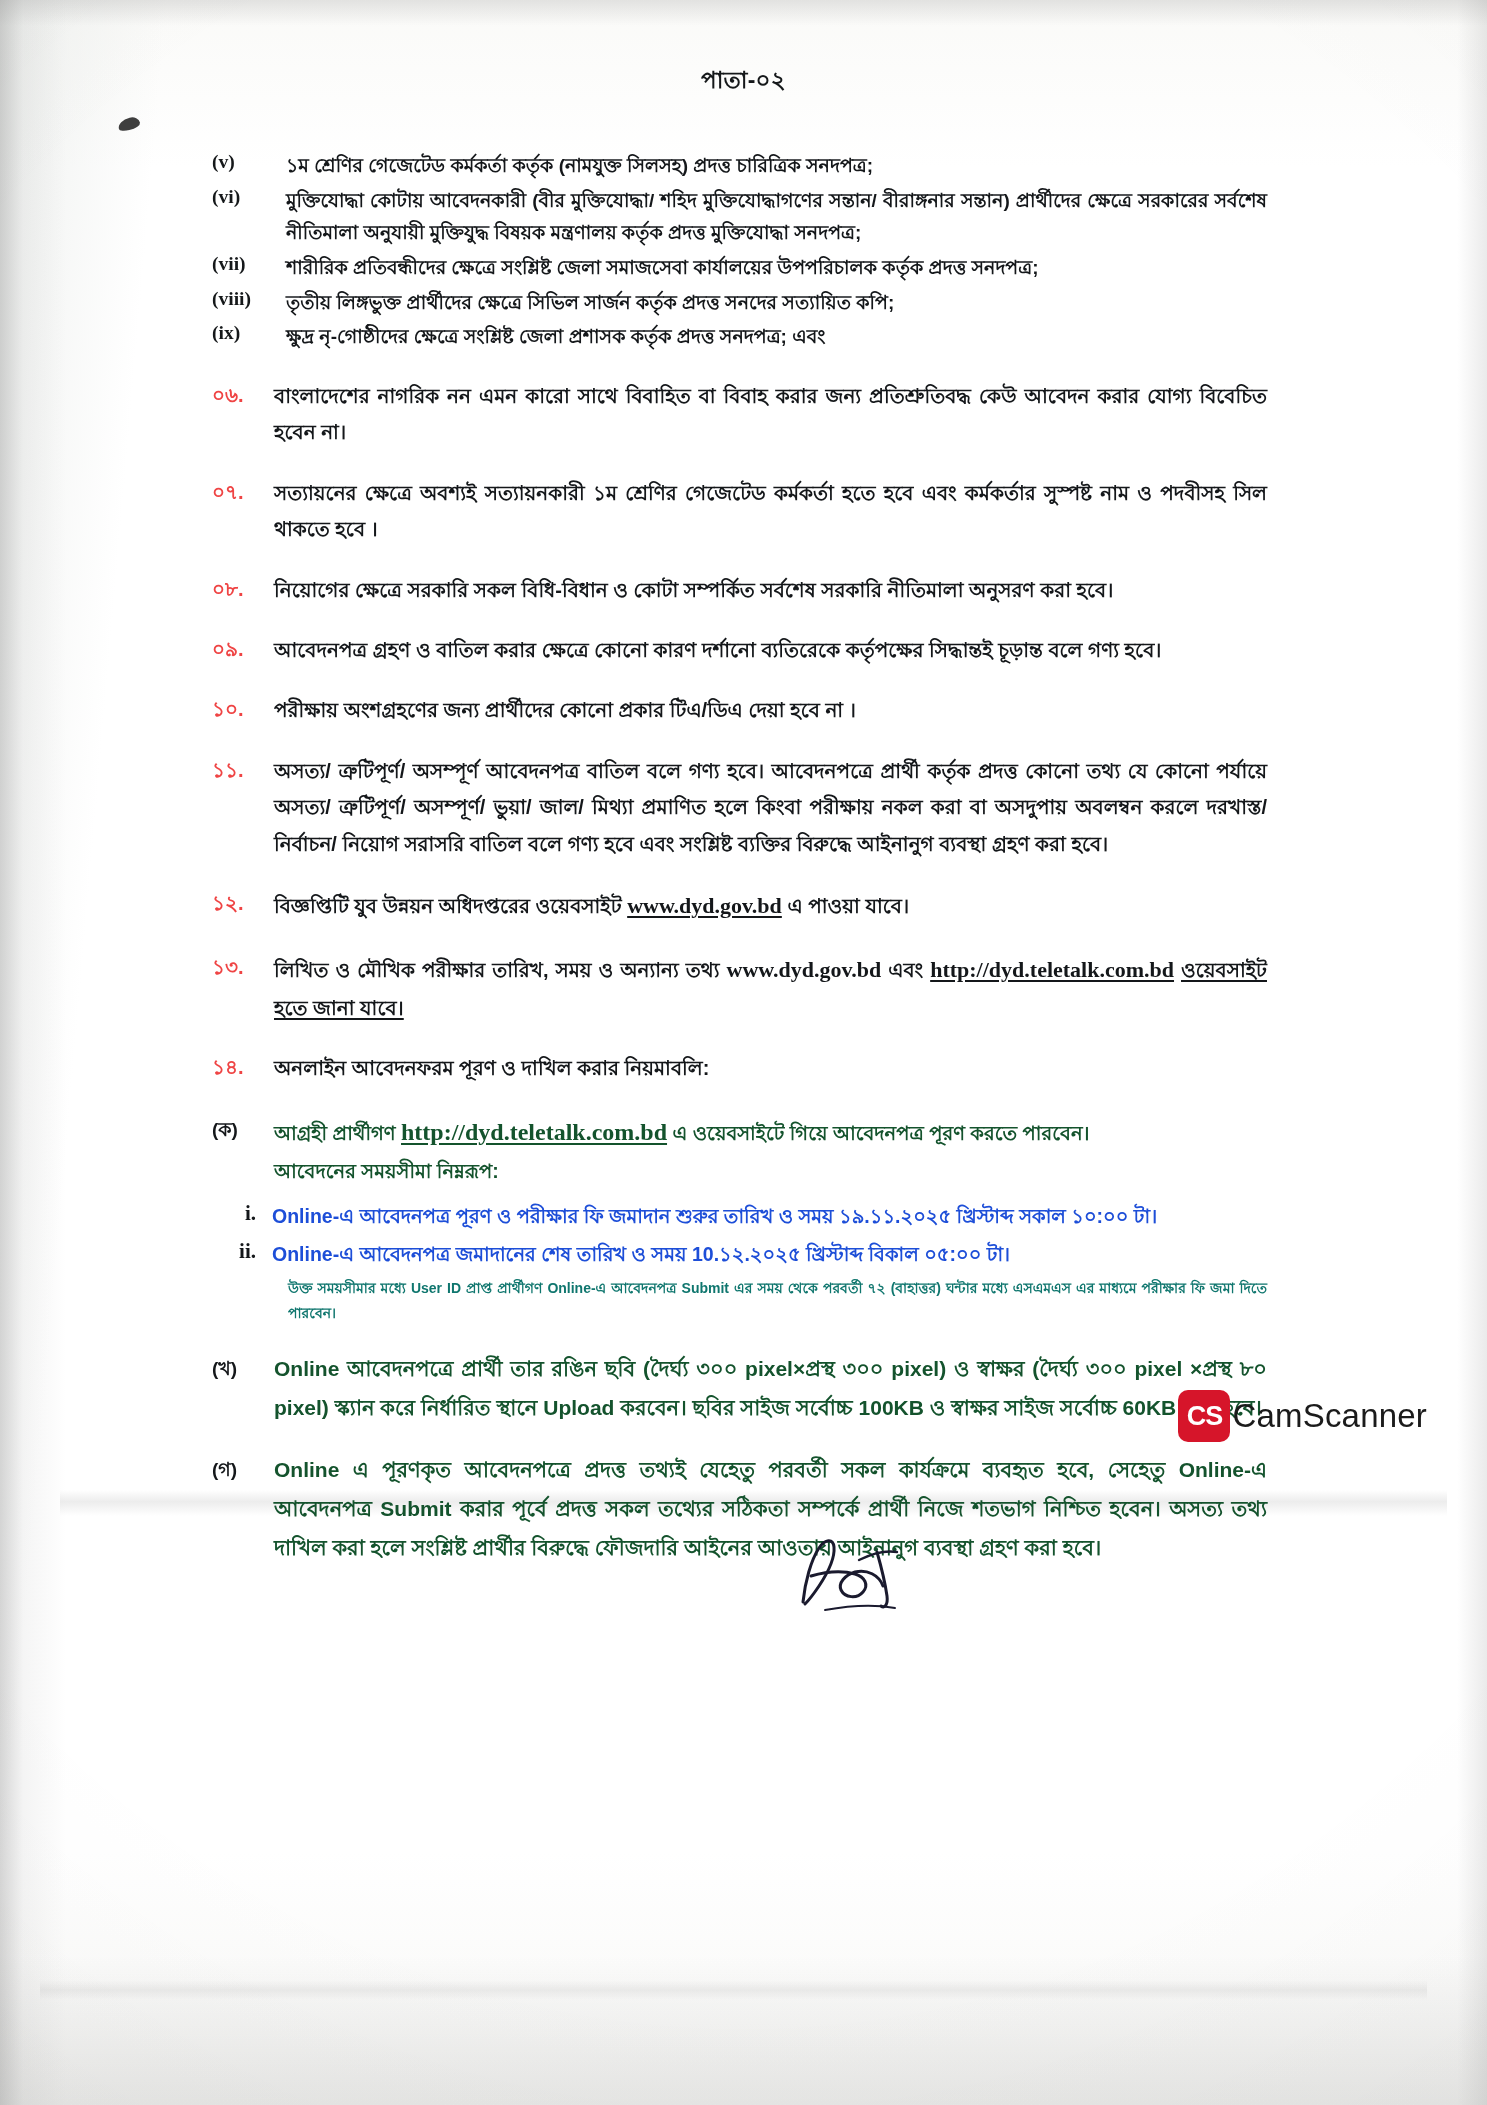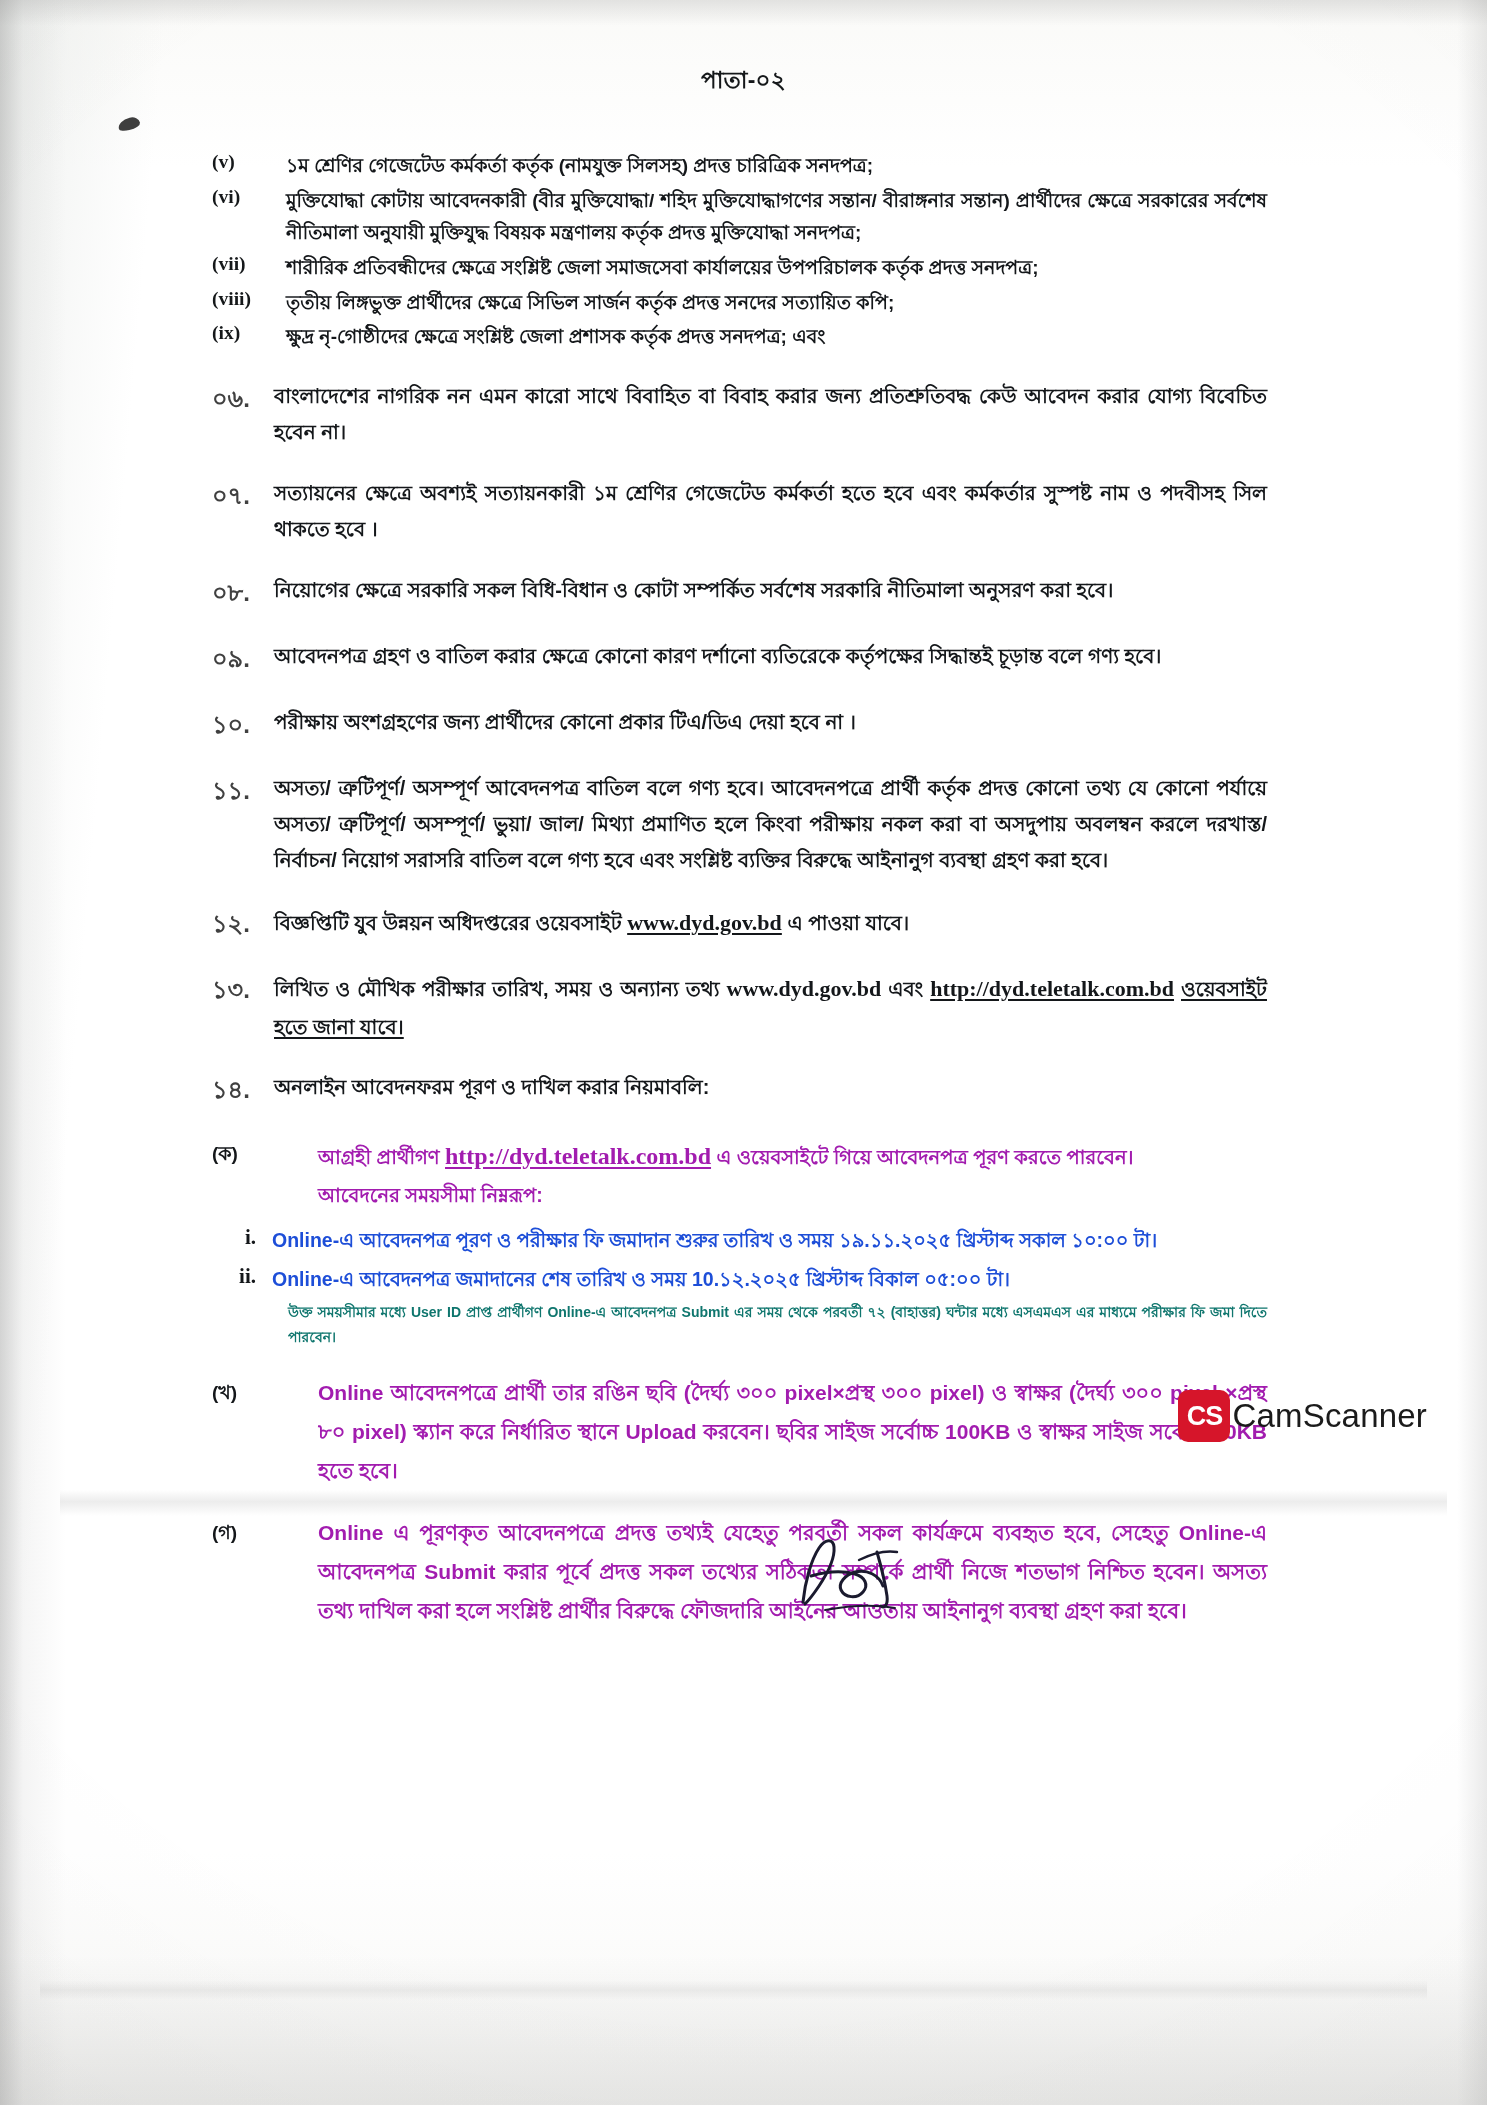--- a/index.html
+++ b/index.html
@@ -96,21 +96,21 @@
   .roman-body.nojust{text-align:left;}
 
   
   .clause{
     display:flex;align-items:flex-start;
     margin-top:24px;
   }
   .clause-num{
     flex:0 0 62px;
     font-family:"Liberation Sans", sans-serif;
-    font-size:24px;font-weight:600;color:#404040;
+    font-size:20px;font-weight:600;color:#ef4444;
     padding-top:2px;
   }
   .clause-body{
     flex:1 1 auto;
     font-family:"Liberation Sans", sans-serif;
     font-size:20px;font-weight:600;color:#14171a;
     line-height:1.82;
     text-align:justify;
     text-justify:inter-word;
   }
@@ -136,24 +136,23 @@
   }
   .sub-marker{
     flex:0 0 62px;
     font-family:"Liberation Sans", sans-serif;
     font-size:19px;font-weight:600;color:#14171a;
     padding-top:4px;
   }
   .sub-body{
     flex:1 1 auto;
     font-family:"Liberation Sans", sans-serif;
-    font-size:19.5px;font-weight:600;color:#a21caf;
+    font-size:19.5px;font-weight:600;color:#14532d;
     line-height:1.80;
     text-align:justify;
-    margin-left:44px;
   }
   .sub-body.left{text-align:left;}
   .sub-body.big{font-size:21px;line-height:1.84;}
 
   
   .lower-roman{margin:10px 0 0 0;padding:0;list-style:none;}
   .lr-item{display:flex;align-items:flex-start;margin-bottom:4px;}
   .lr-marker{
     flex:0 0 44px;text-align:right;padding-right:16px;
     font-family:"Liberation Serif", serif;

